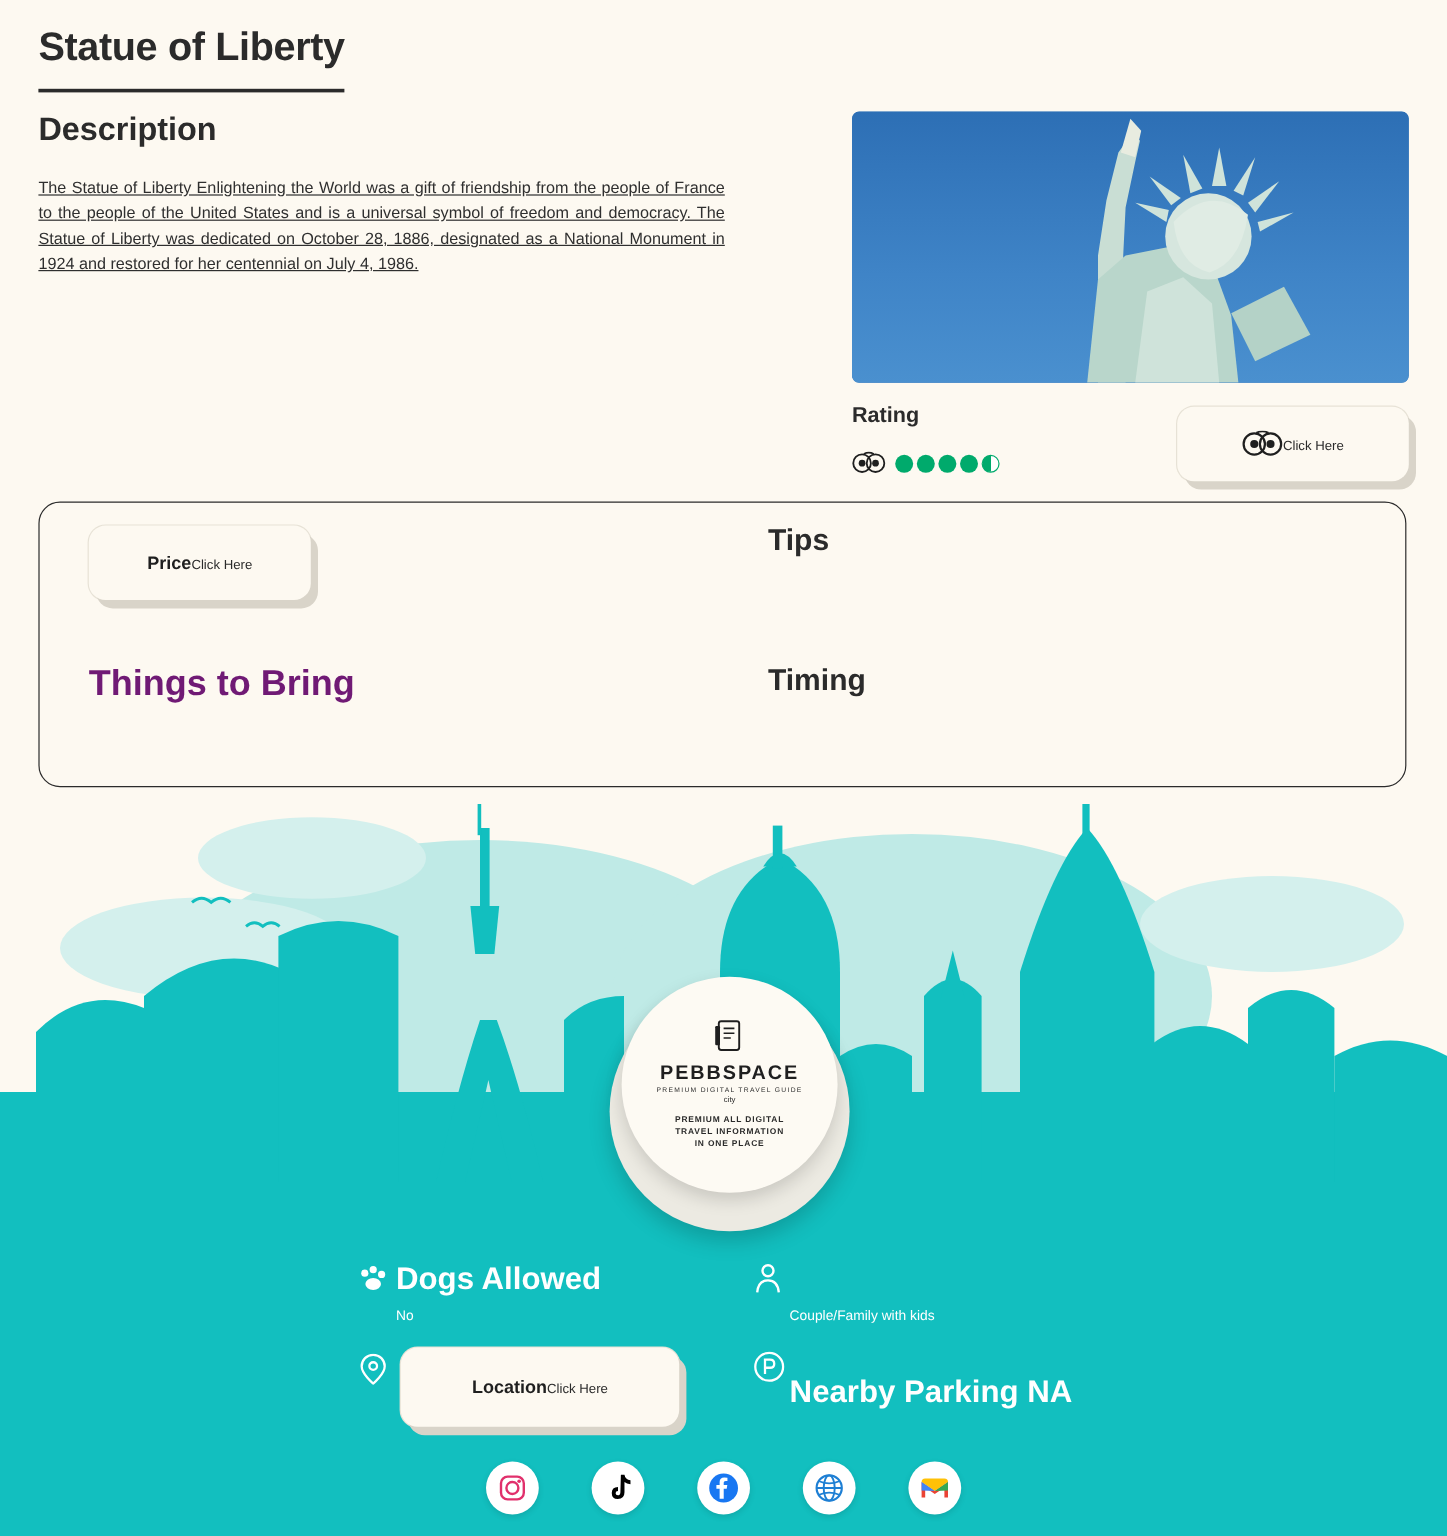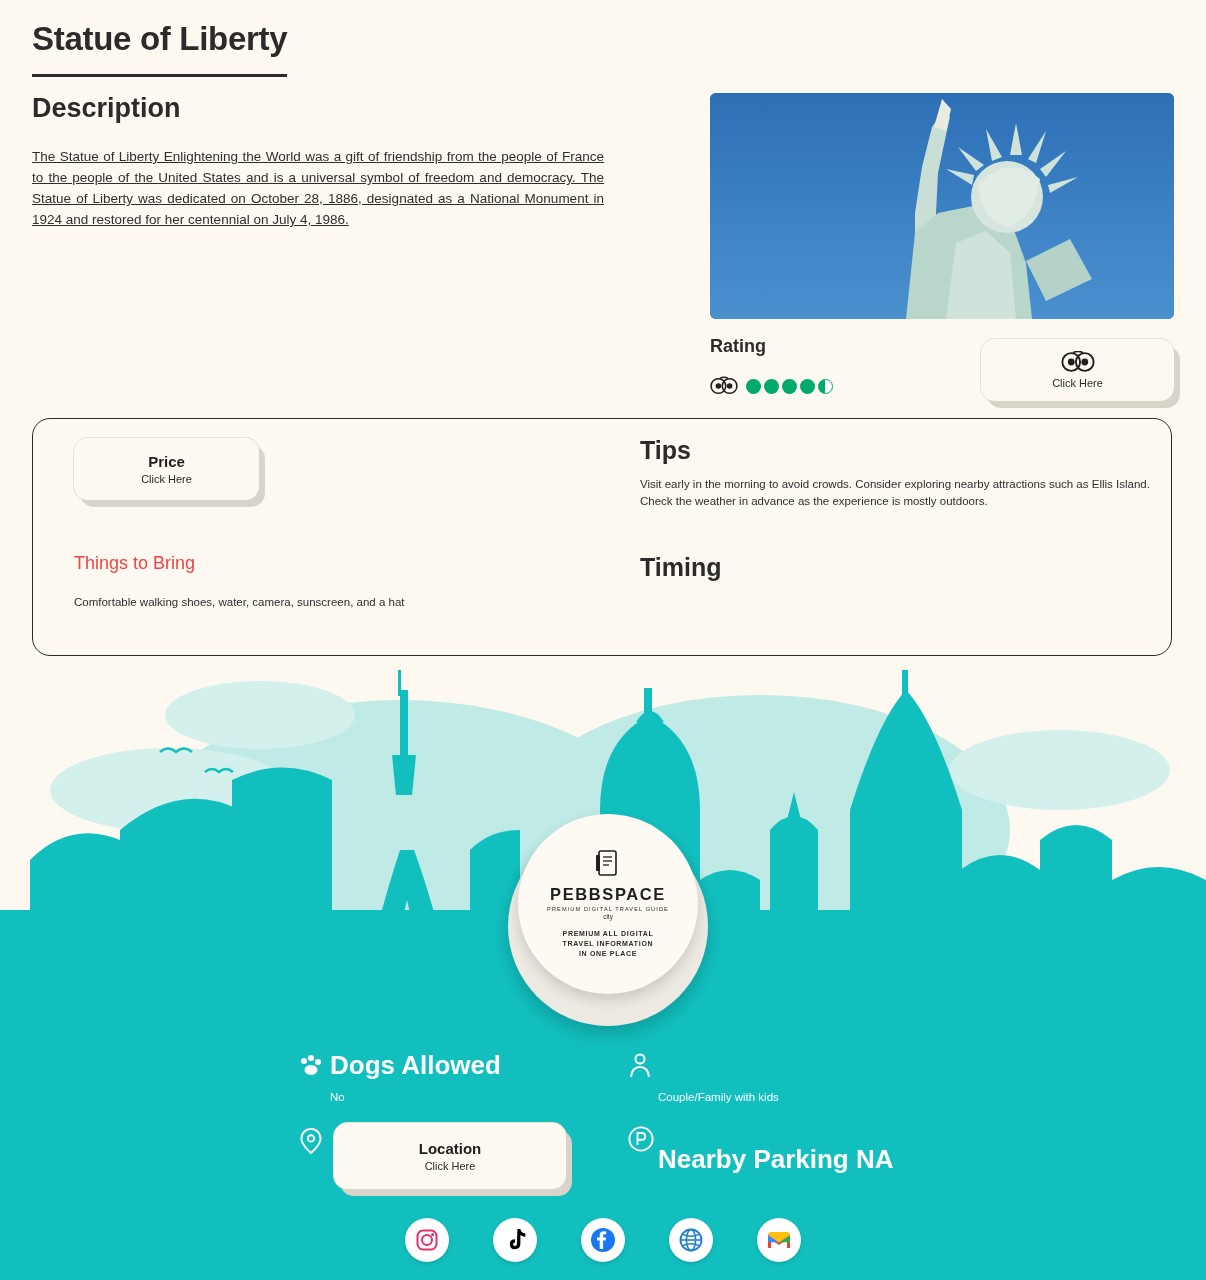--- a/index.html
+++ b/index.html
@@ -80,21 +80,21 @@
     background: linear-gradient(90deg, #00aa6c 50%, #ffffff 50%);
     border: 1.5px solid #00aa6c;
   }
 
   
   .btn3d {
     position: relative;
     background: #fdf9f1;
     border-radius: 14px;
     box-shadow: 6px 7px 0 0 #d9d4c9, 0 0 0 1px #e7e2d6;
-    display: flex; flex-direction: column;
+    display: flex; flex-direction: row;
     align-items: center; justify-content: center;
     text-align: center;
     cursor: pointer;
   }
   .btn3d .big { font-size: 15px; font-weight: 700; color: #1f1f1f; }
   .btn3d .small { font-size: 11px; color: #2b2b2b; margin-top: 3px; }
 
   .tripadvisor-btn {
     position: absolute;
     left: 981px; top: 339px;
@@ -119,21 +119,21 @@
   .tips-h {
     position: absolute; left: 640px; top: 436px;
     font-size: 25px; font-weight: 700; color: #2b2b2b;
   }
   .tips-b {
     position: absolute; left: 640px; top: 476px; width: 510px;
     font-size: 11.5px; line-height: 17px; color: #2f2f2f;
   }
   .bring-h {
     position: absolute; left: 74px; top: 553px;
-    font-size: 18px; font-weight: 400; color: #ef4444;
+    font-size: 30px; font-weight: 700; color: #701a75;
   }
   .bring-b {
     position: absolute; left: 74px; top: 594px; width: 500px;
     font-size: 11.5px; line-height: 17px; color: #2f2f2f;
   }
   .timing-h {
     position: absolute; left: 640px; top: 553px;
     font-size: 25px; font-weight: 700; color: #2b2b2b;
   }
   .timing-b {
@@ -288,24 +288,22 @@
   </div>
 
   <div class="infocard"></div>
 
   <div class="btn3d price-btn">
     <span class="big">Price</span>
     <span class="small">Click Here</span>
   </div>
 
   <h3 class="tips-h">Tips</h3>
-  <p class="tips-b">Visit early in the morning to avoid crowds. Consider exploring nearby attractions such as Ellis Island. Check the weather in advance as the experience is mostly outdoors.</p>
 
   <h3 class="bring-h">Things to Bring</h3>
-  <p class="bring-b">Comfortable walking shoes, water, camera, sunscreen, and a hat</p>
 
   <h3 class="timing-h">Timing</h3>
 
   <svg class="skyline" viewBox="0 0 1206 340" preserveAspectRatio="none">
 
     <ellipse cx="400" cy="180" rx="260" ry="140" fill="#bfeae6"></ellipse>
     <ellipse cx="760" cy="170" rx="250" ry="135" fill="#bfeae6"></ellipse>
     <ellipse cx="170" cy="130" rx="120" ry="42" fill="#d4f0ed"></ellipse>
     <ellipse cx="1060" cy="110" rx="110" ry="40" fill="#d4f0ed"></ellipse>
     <ellipse cx="260" cy="55" rx="95" ry="34" fill="#d4f0ed"></ellipse>

